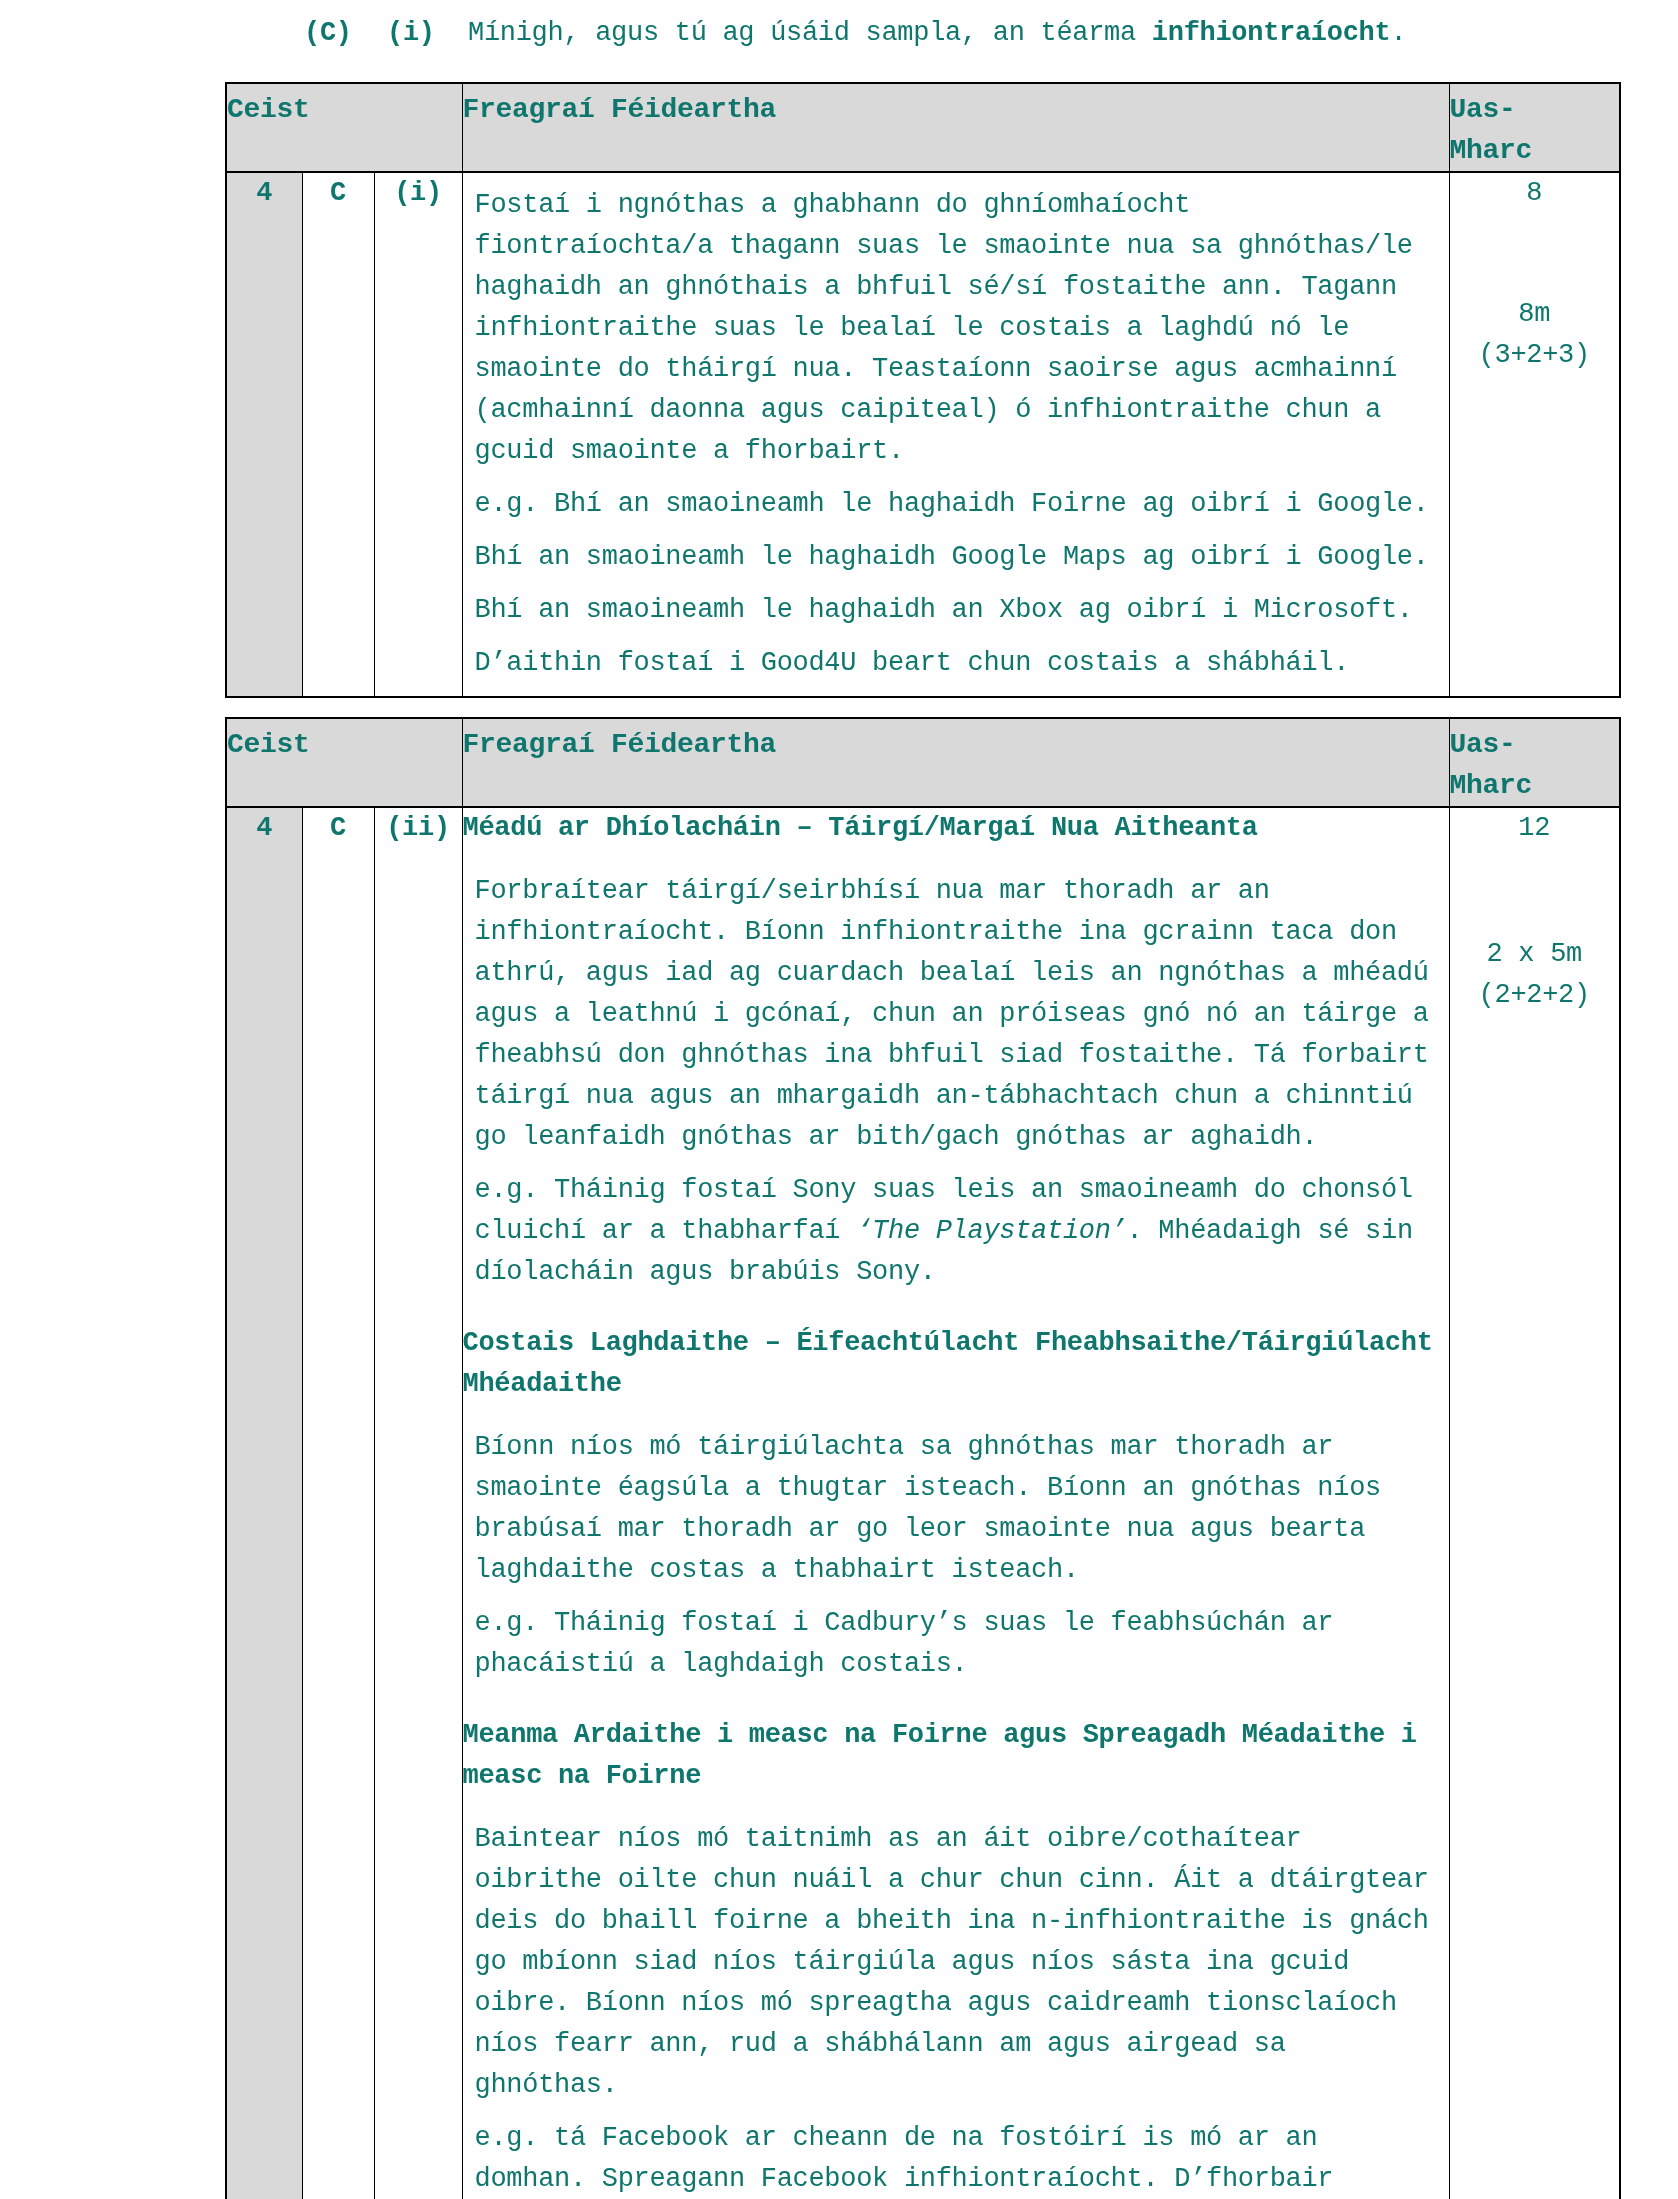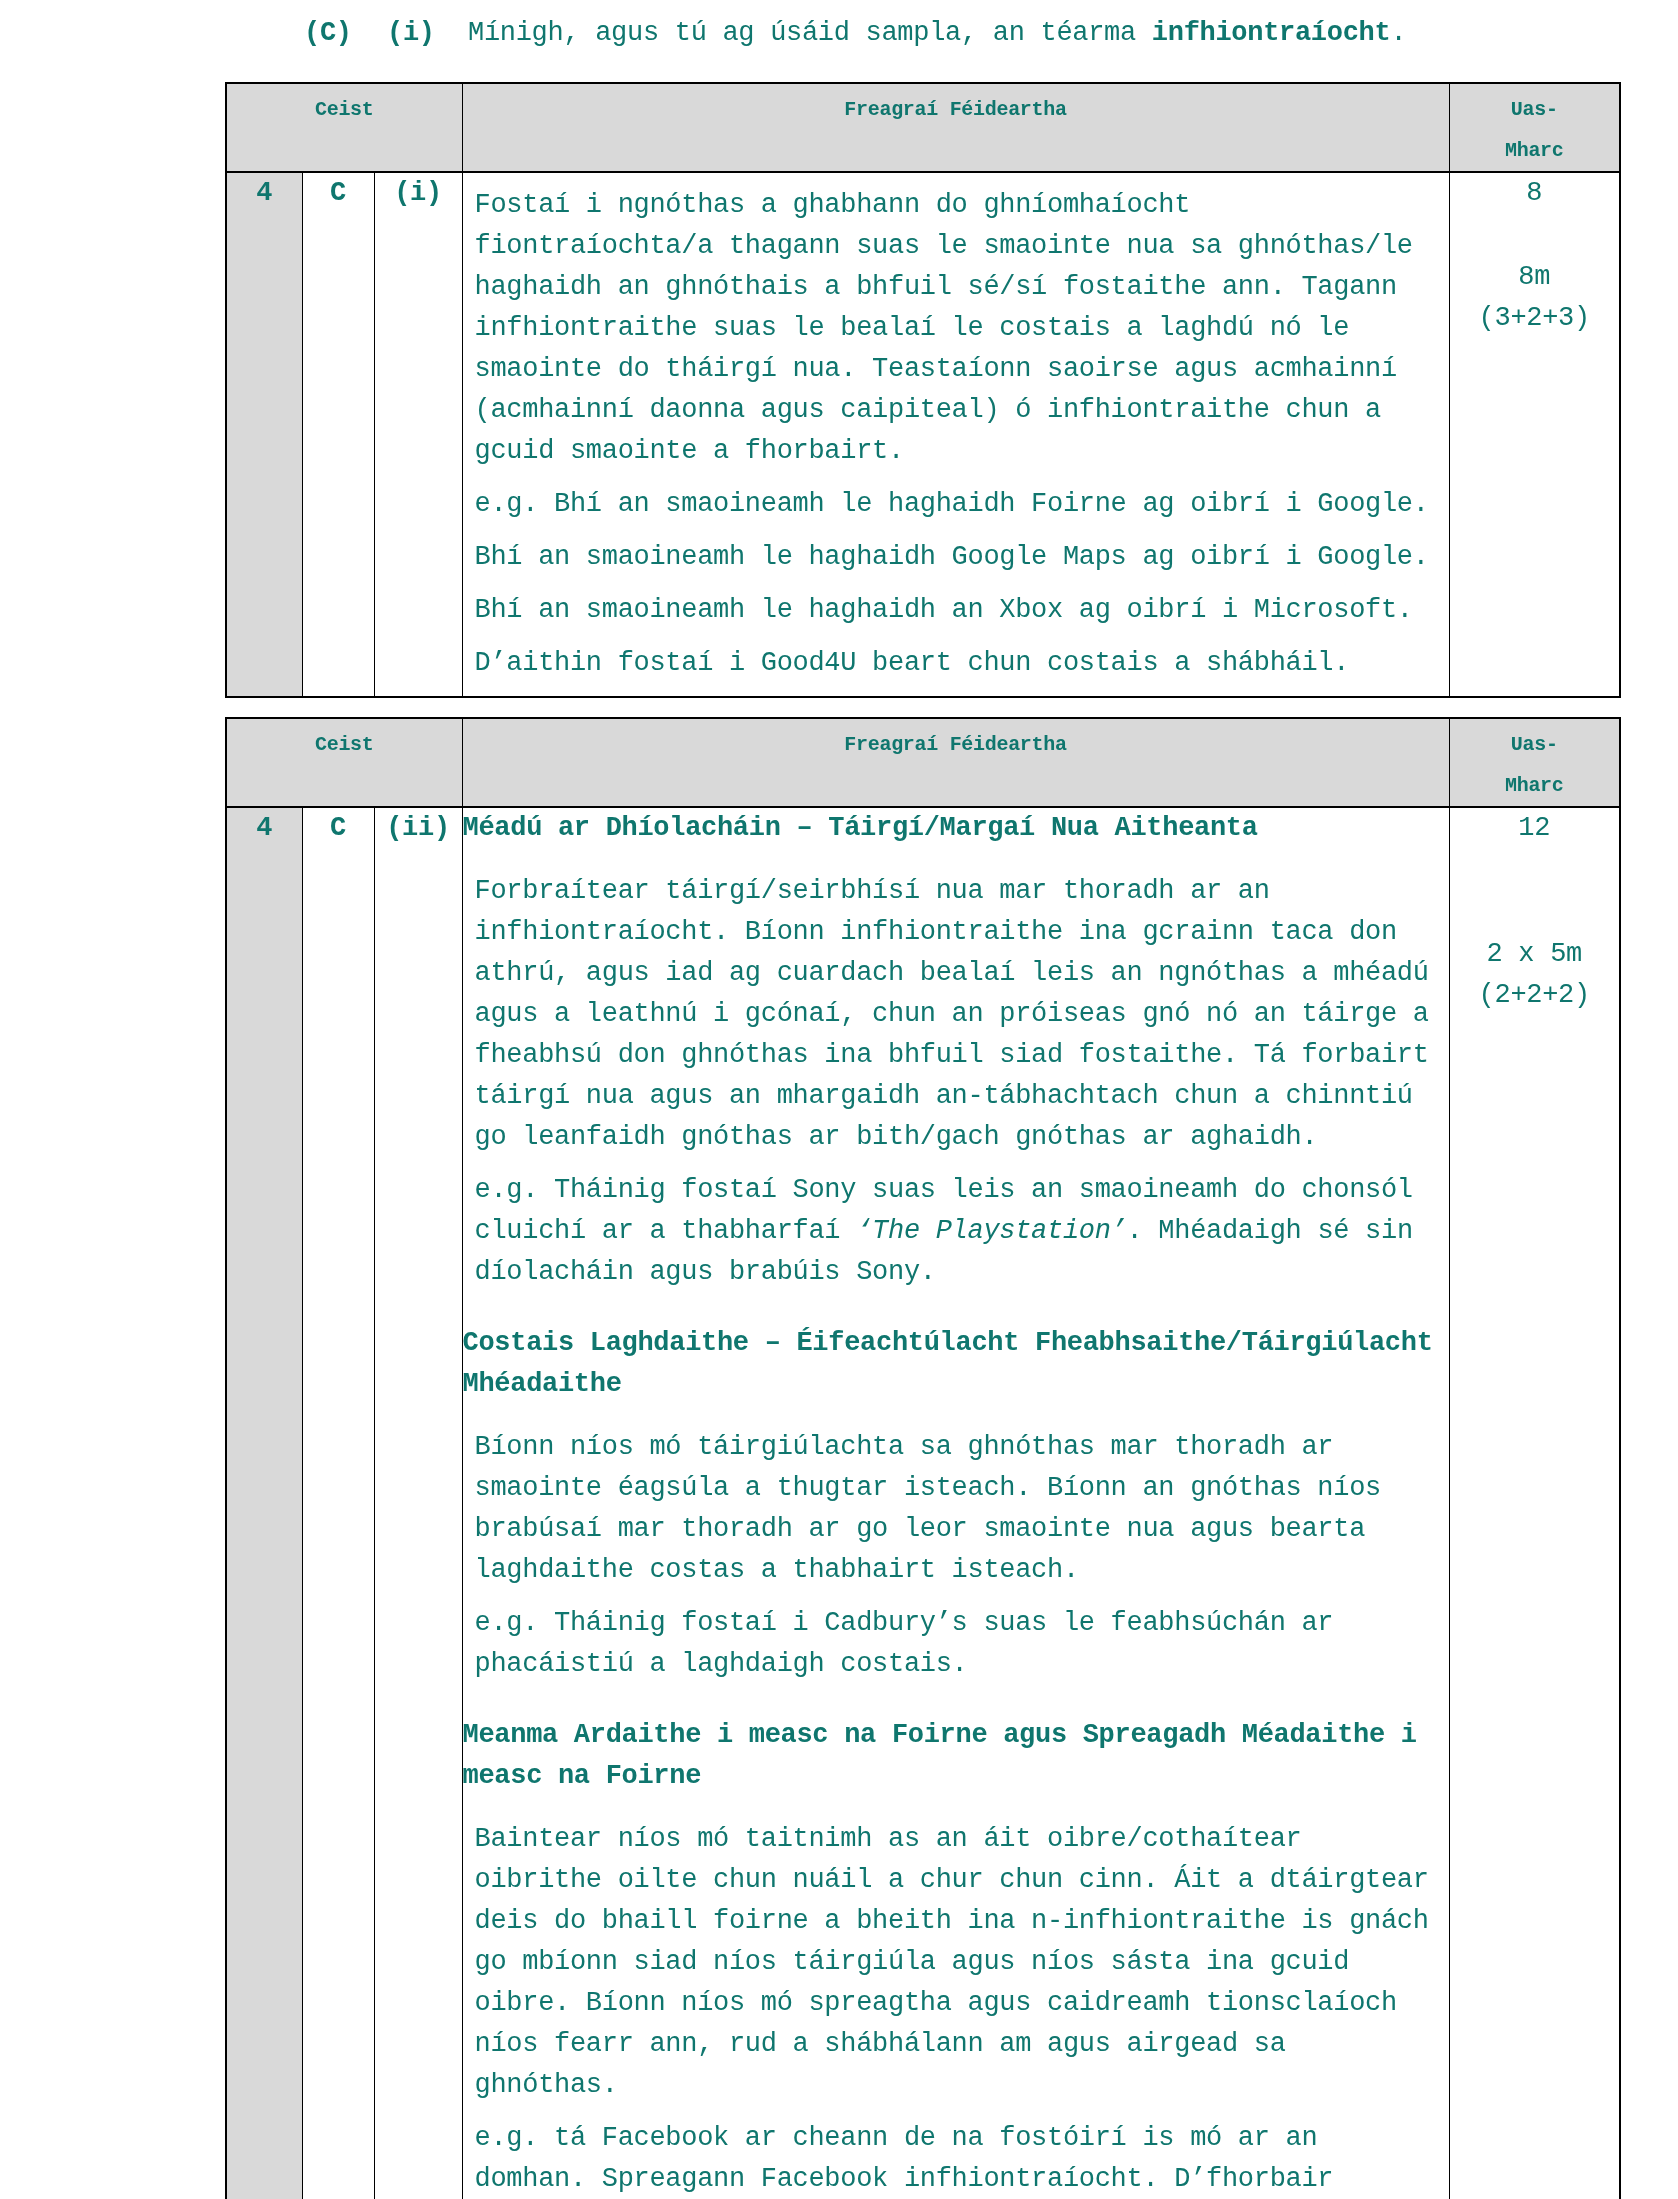--- a/index.html
+++ b/index.html
@@ -38,22 +38,22 @@
   .tbl-2 { margin-top: 19.4px; }
   table.grid td {
     border: 1.8px solid #000000;
     vertical-align: top;
     box-sizing: border-box;
     padding: 0;
   }
   tr.head td {
     background: #d9d9d9;
     font-weight: bold;
-    font-size: 20px;
-    text-align: center;
+    font-size: 28px;
+    text-align: left;
     height: 87px;
     padding-top: 4.6px;
     border-bottom: 2.8px solid #000000;
   }
   td.qnum { background: #d9d9d9; }
   td.qcell {
     text-align: center;
     font-weight: bold;
     padding-top: 6.5px;
   }
@@ -63,21 +63,21 @@
   .row-2 td { height: 1477px; }
 
   .para { margin: 12px; }
   .ans-h { font-weight: bold; margin: 0; }
   .t2-para  { margin-top: 22px; }
   .t2-head  { margin-top: 30px; }
   .t2-eg    { margin-top: 0; }
   .t2-para4 { margin-top: 9.2px; }
   .ital { font-style: italic; }
 
-  .mk-gap-1 { margin-top: 43px; }
+  .mk-gap-1 { margin-top: 80px; }
   .mk-gap-2 { margin-top: 85px; }
 </style>
 </head>
 <body>
 
 <div class="page">
 
   <div class="intro intro-1">
     <span class="lbl lbl-c">(C)</span><span class="lbl lbl-i">(i)</span><span><span>Mínigh, agus tú ag úsáid sampla, an téarma </span><b>infhiontraíocht</b><span>.</span></span>
   </div>

